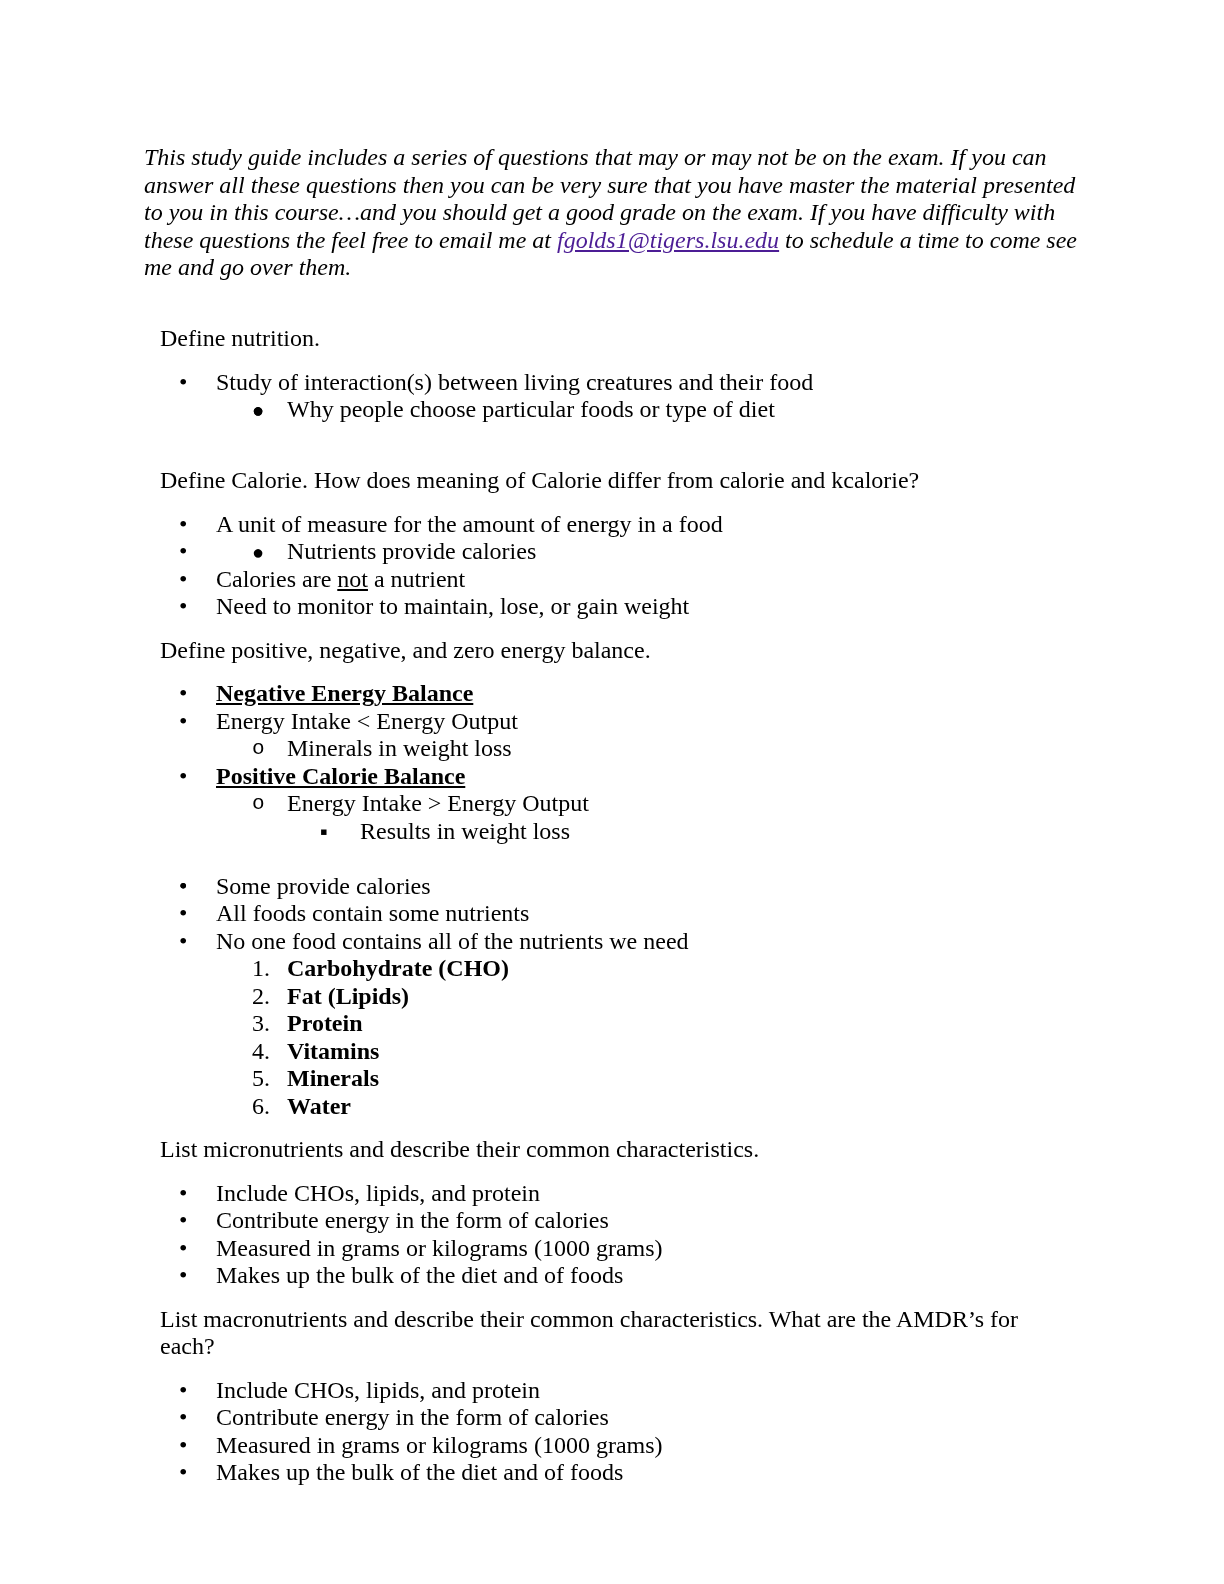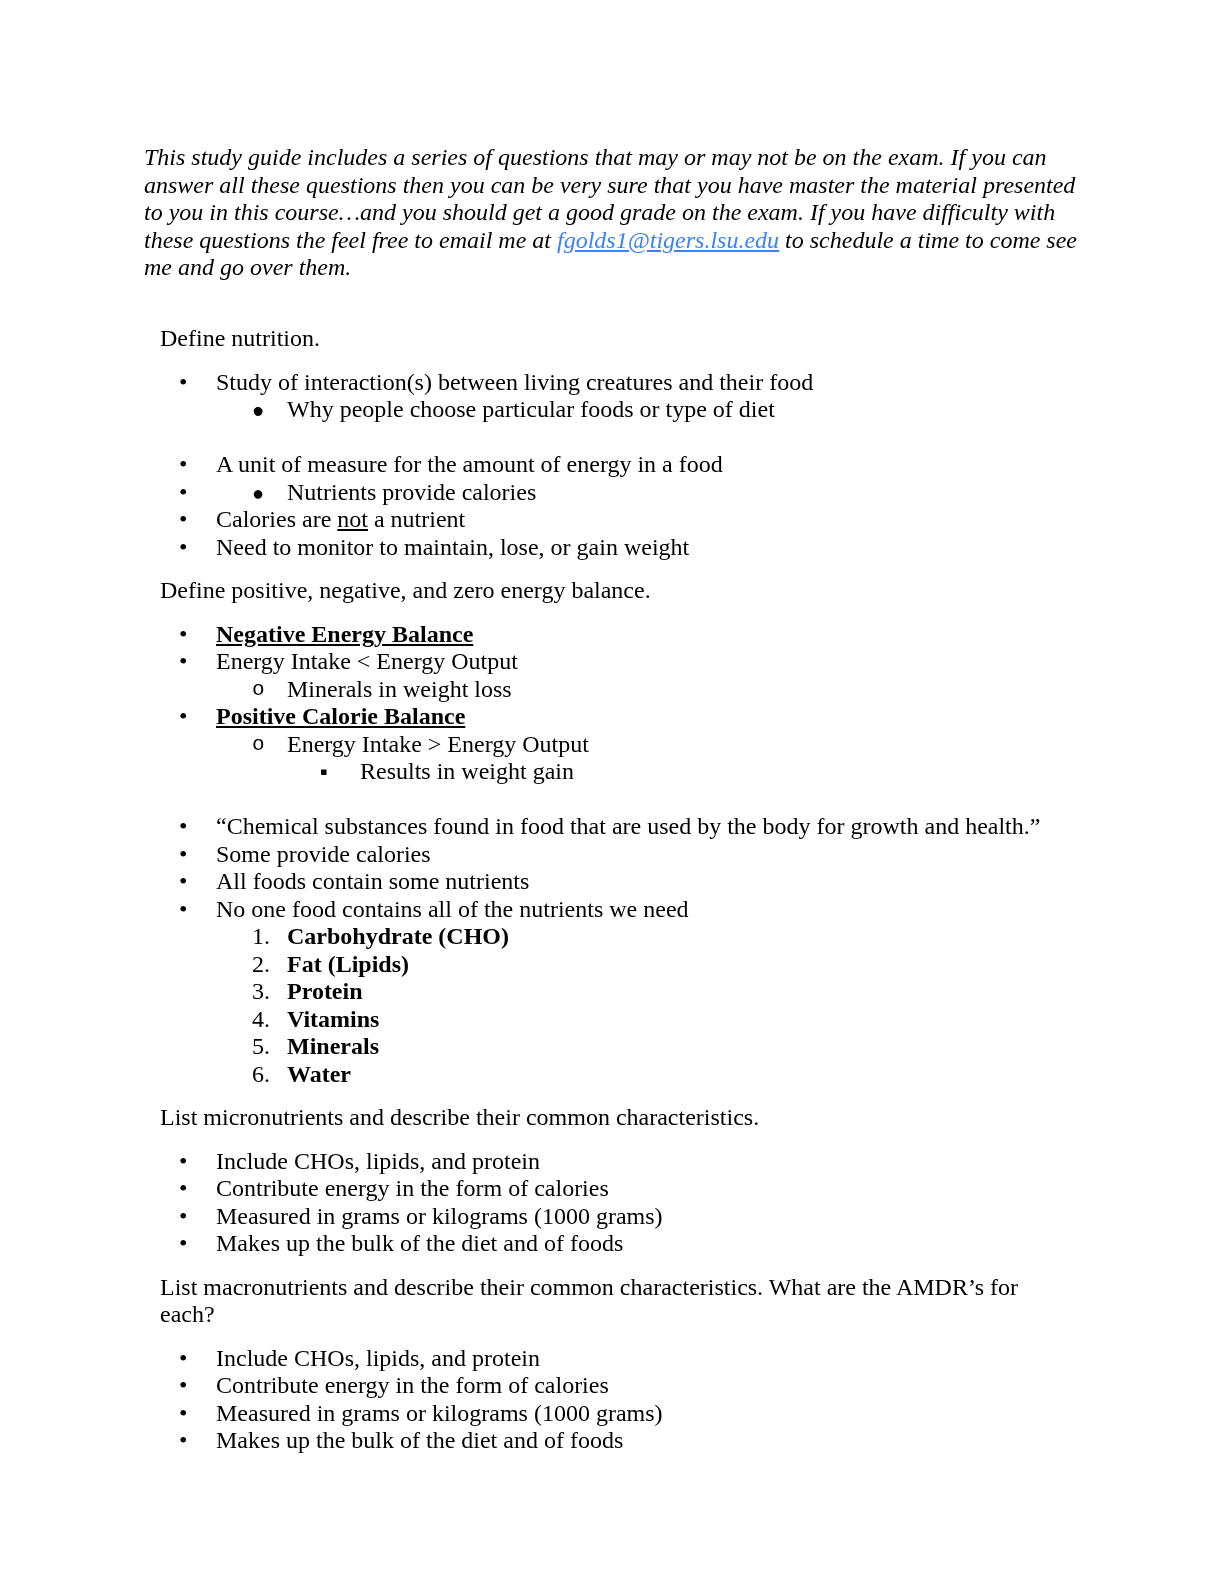--- a/index.html
+++ b/index.html
@@ -20,21 +20,21 @@
     box-sizing: border-box;
     width: 1224px;
     height: 1584px;
     padding: 144px 144px 0 144px;
   }
   .intro {
     margin: 0;
     font-style: italic;
   }
   .email-link {
-    color: #3b82f6;
+    color: #4c1d95;
     text-decoration: underline;
     cursor: pointer;
     margin-top: 7px;
   }
   .spacer { height: 27.5px; }
   .heading {
     margin: 16px;
     font-size: 24px;
     font-weight: normal;
   }
@@ -62,37 +62,38 @@
 
   <div class="spacer"></div>
 
   <div class="heading">Define nutrition.</div>
   <div class="li l1"><span class="m">•</span><span class="t">Study of interaction(s) between living creatures and their food</span></div>
   <div class="li l2"><span class="m m-big">●</span></div>
   <div class="li l2"><span class="m m-big">●</span><span class="t">Why people choose particular foods or type of diet</span></div>
 
   <div class="spacer"></div>
 
+  <div class="heading">Define Calorie. How does meaning of Calorie differ from calorie and kcalorie?</div>
   <div class="li l1"><span class="m">•</span><span class="t">A unit of measure for the amount of energy in a food</span></div>
   <div class="li l1"><span class="m">•</span></div>
   <div class="li l2"><span class="m m-big">●</span><span class="t">Nutrients provide calories</span></div>
   <div class="li l1"><span class="m">•</span><span class="t"><span>Calories are </span><span class="u">not</span><span> a nutrient</span></span></div>
   <div class="li l1"><span class="m">•</span><span class="t">Need to monitor to maintain, lose, or gain weight</span></div>
 
   <div class="heading">Define positive, negative, and zero energy balance.</div>
   <div class="li l1"><span class="m">•</span><span class="t bu">Negative Energy Balance</span></div>
   <div class="li l1"><span class="m">•</span><span class="t">Energy Intake &lt; Energy Output</span></div>
   <div class="li l2"><span class="m m-o">o</span><span class="t">Minerals in weight loss</span></div>
   <div class="li l1"><span class="m">•</span><span class="t bu">Positive Calorie Balance</span></div>
   <div class="li l2"><span class="m m-o">o</span><span class="t">Energy Intake &gt; Energy Output</span></div>
-  <div class="li l3"><span class="m m-sq">▪</span><span class="t">Results in weight gain</span></div>
+  <div class="li l3"><span class="m m-sq">▪</span><span class="t">Results in weight loss</span></div>
 
   <div class="spacer"></div>
 
-  <div class="li l1"><span class="m">•</span><span class="t">“Chemical substances found in food that are used by the body for growth and health.”</span></div>
+  <div class="li l1"><span class="m">•</span></div>
   <div class="li l1"><span class="m">•</span><span class="t">Some provide calories</span></div>
   <div class="li l1"><span class="m">•</span><span class="t">All foods contain some nutrients</span></div>
   <div class="li l1"><span class="m">•</span><span class="t">No one food contains all of the nutrients we need</span></div>
   <div class="li l2"><span class="m">1.</span><span class="t bold">Carbohydrate (CHO)</span></div>
   <div class="li l2"><span class="m">2.</span><span class="t bold">Fat (Lipids)</span></div>
   <div class="li l2"><span class="m">3.</span><span class="t bold">Protein</span></div>
   <div class="li l2"><span class="m">4.</span><span class="t bold">Vitamins</span></div>
   <div class="li l2"><span class="m">5.</span><span class="t bold">Minerals</span></div>
   <div class="li l2"><span class="m">6.</span><span class="t bold">Water</span></div>
 

